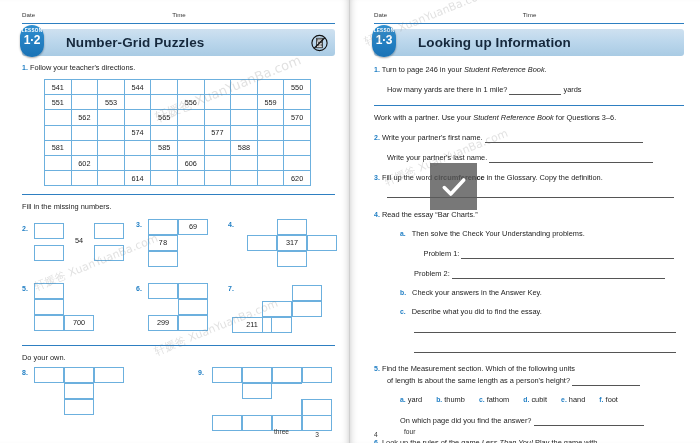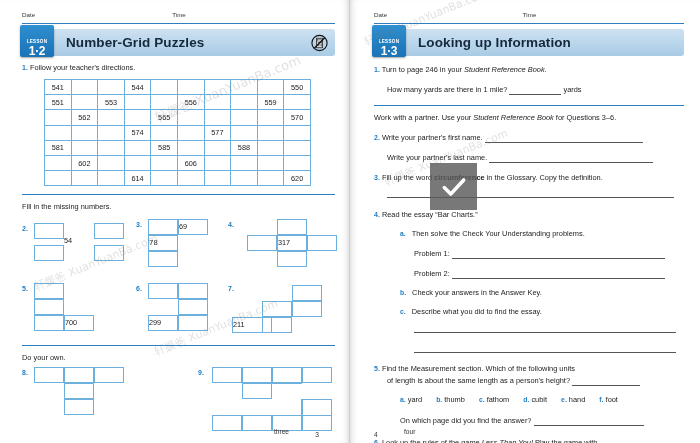--- a/index.html
+++ b/index.html
@@ -40,27 +40,27 @@
     height: 27px;
     margin-top: 5px;
     background: linear-gradient(to bottom, #cfe1f0 0%, #bcd7ec 45%, #a9cbe4 100%);
     border-radius: 3px;
     display: flex;
     align-items: center;
   }
   .lesson-badge {
     position: absolute;
     left: -2px; top: -4px;
-    width: 34px; height: 32px;
+    width: 24px; height: 32px;
     background: linear-gradient(to bottom,#2f8fd0 0%, #1a72b5 100%);
-    border-radius: 2px;
+    border-radius: 15px;
     color: #fff;
     text-align: center;
     box-shadow: 0 1px 2px rgba(0,0,0,.35);
-    padding-top: 14px;
+    padding-top: 3px;
   }
   .lesson-word { font-size: 4.6px; font-weight: bold; letter-spacing: .3px; display:block; line-height: 6px;}
   .lesson-num { font-size: 12px; font-weight: bold; display:block; line-height: 13px; letter-spacing:-.3px;}
   .banner-title {
     margin-left: 44px;
     font-size: 13.5px;
     font-weight: bold;
     color: #15283c;
     letter-spacing: .1px;
   }
@@ -94,21 +94,21 @@
   }
 
   
   .pz { position: relative; }
   .cell {
     position: absolute;
     border: 1px solid #6cb0de;
     background: transparent;
     font-size: 7.3px;
     color: #1b1b1b;
-    text-align: left;
+    text-align: center;
     line-height: 14px;
   }
 
   
   .footer { position: absolute; bottom: 8px; font-size: 6.6px; color: #333; }
 
   
   .wline { border-bottom: .9px solid #555; height: 1px; }
 
   
@@ -416,21 +416,21 @@
       <div class="q" style="margin-top:12px;">
         <span class="qnum">4.</span>
         <span>Read the essay “Bar Charts.”</span>
       </div>
 
       <div class="q" style="margin-top:9px; margin-left:26px;">
         <span class="sub">a.</span>
         <span style="margin-left:4px;">Then solve the Check Your Understanding problems.</span>
       </div>
 
-      <div class="q" style="margin-top:9px; margin-left:40px;">
+      <div class="q" style="margin-top:9px; margin-left:40px;text-align:center;">
         <span>Problem 1:</span>
         <span class="rule-line" style="width:213px;">&nbsp;</span>
       </div>
       <div class="q" style="margin-top:9px; margin-left:40px;">
         <span>Problem 2:</span>
         <span class="rule-line" style="width:213px;">&nbsp;</span>
       </div>
 
       <div class="q" style="margin-top:9px; margin-left:26px;">
         <span class="sub">b.</span>

